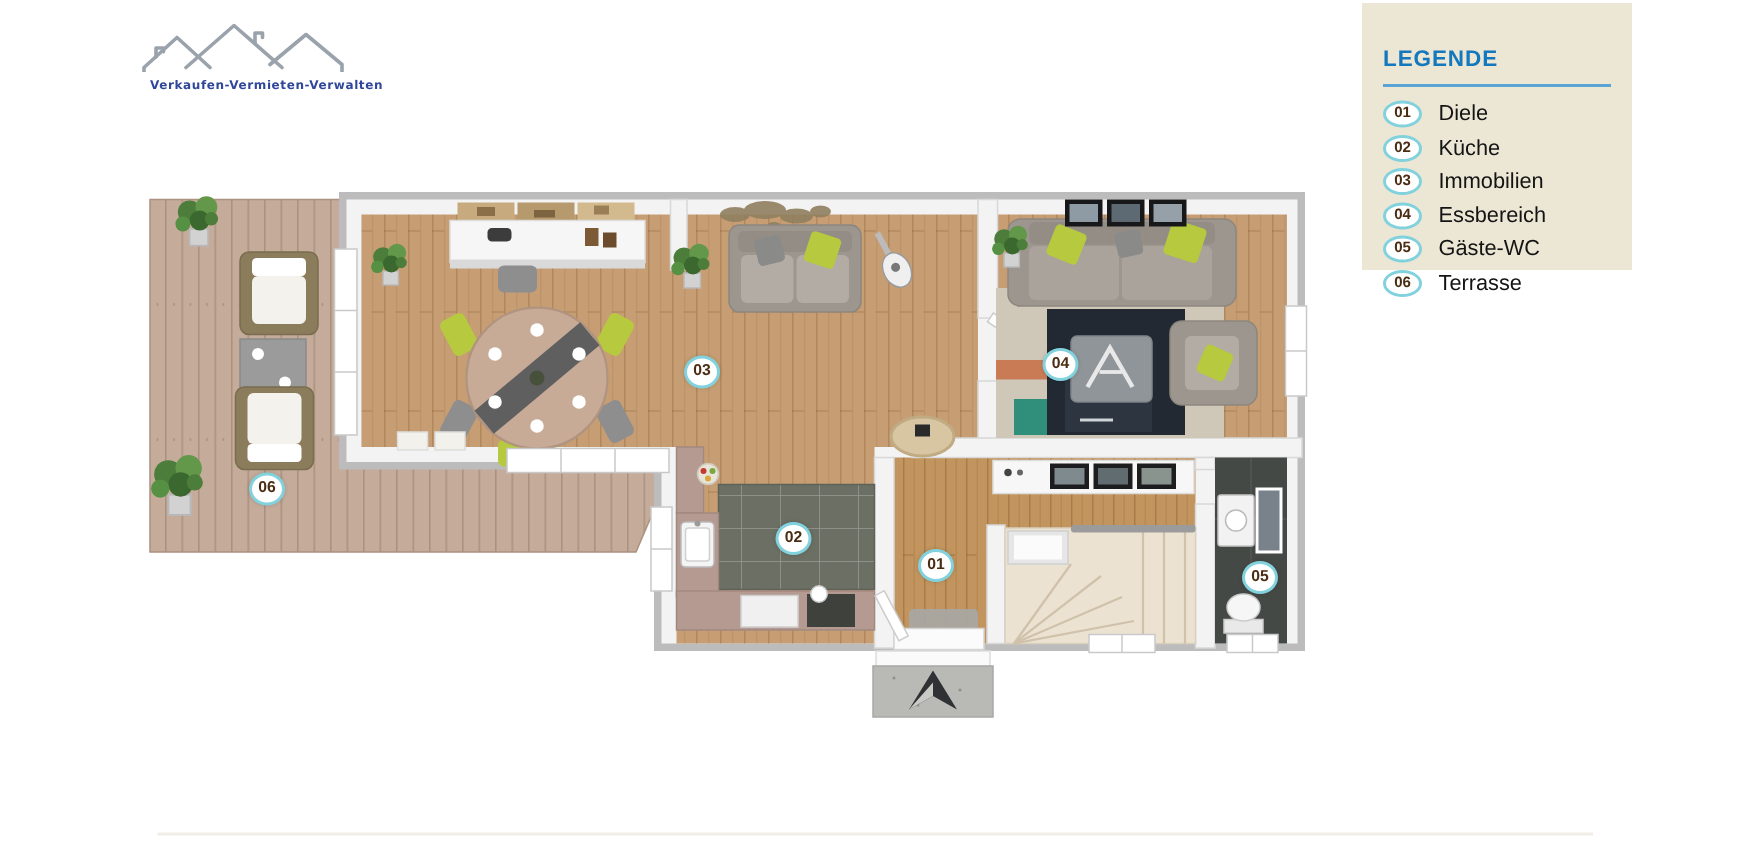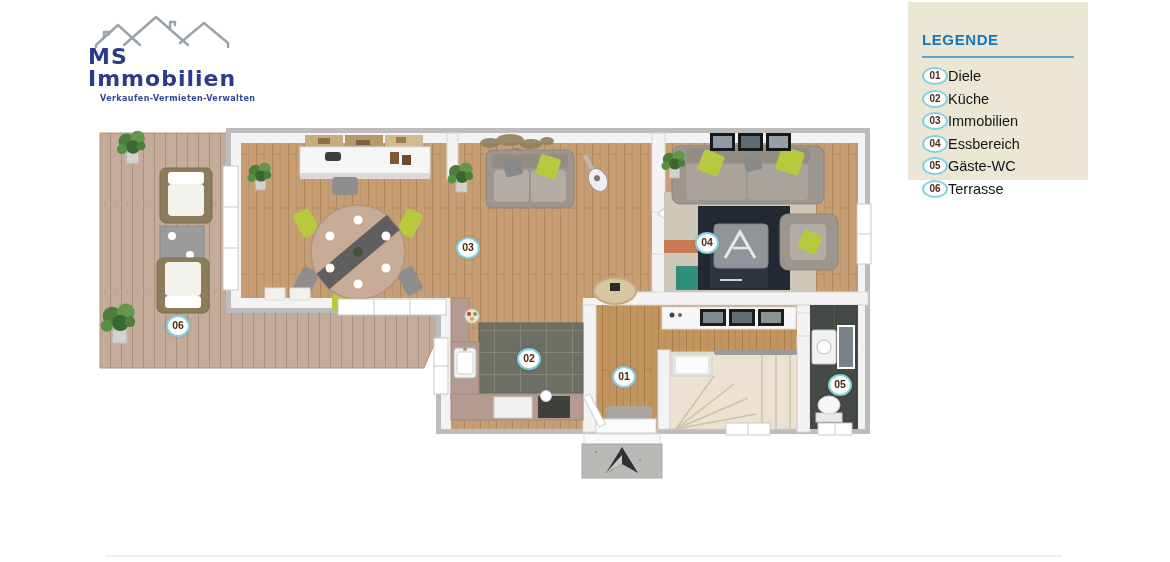--- a/index.html
+++ b/index.html
@@ -14,21 +14,21 @@
                 letter-spacing:.4px;color:var(--logo-tagline);margin:4px 0 0 12px;}
   
   .legend{position:absolute;left:908px;top:2px;width:180px;height:178px;
           background:var(--legend-bg);box-sizing:border-box;padding:29px 14px 10px 14px;}
   .legend-title{color:var(--legend-blue);font-weight:700;font-size:15px;letter-spacing:.6px;}
   .legend-rule{border:0;border-top:2px solid var(--legend-rule);margin:8px 0 9px 0;}
   .legend-row{display:flex;align-items:center;margin-bottom:4.5px;}
   .badge{display:inline-block;width:22px;height:14px;border-radius:50%;
          border:2px solid var(--badge-ring);background:#fff;color:var(--badge-text);
          font-size:10px;font-weight:700;text-align:center;line-height:14px;flex:0 0 auto;}
-  .legend-label{font-size:14.5px;color:#141414;text-align:right;}
+  .legend-label{font-size:14.5px;color:#141414;margin-left:11px;text-align:right;}
   
   .markers{position:absolute;left:0;top:0;width:1170px;height:562px;pointer-events:none;}
   .marker{position:absolute;width:24px;height:22px;border-radius:50%;background:#fff;
           border:2.5px solid var(--badge-ring);box-sizing:border-box;color:var(--badge-text);
           font-size:10.5px;font-weight:700;text-align:center;line-height:17px;
           box-shadow:0 0 3px rgba(0,0,0,.15);}
   .bottom-rule{position:absolute;left:105px;top:555px;width:957px;height:2px;background:#f1eee6;}
 </style>
 </head>
 <body>
@@ -38,21 +38,20 @@
   <div class="logo">
     <svg class="logo-roofs" width="140" height="36" viewBox="0 0 140 36">
       <g fill="none" stroke="var(--roof-gray)" stroke-width="2.4" stroke-linejoin="round" stroke-linecap="round">
         <path d="M2,37 L2,33 L24,13 L46,33"></path>
         <path d="M10,26 l0,-6 h5 l0,2.5"></path>
         <path d="M30,33 L62,5 L94,33"></path>
         <path d="M76,17 l0,-7 h5 l0,3"></path>
         <path d="M86,31 L110,11 L134,31 l0,5"></path>
       </g>
     </svg>
-    <div class="logo-title">MS Immobilien</div>
     <div class="logo-tagline">Verkaufen-Vermieten-Verwalten</div>
   </div>
 
   <svg width="1170" height="562" viewBox="0 0 1170 562" style="position:absolute;left:0;top:0;">
     <defs>
       <pattern id="deckP" width="11" height="90" patternUnits="userSpaceOnUse">
         <rect width="11" height="90" fill="var(--terrace-deck)"></rect>
         <line x1="0.5" y1="0" x2="0.5" y2="90" stroke="#ab9180" stroke-width="1.1"></line>
         <line x1="6" y1="22" x2="6" y2="24" stroke="#ab9180" stroke-width="1"></line>
       </pattern>

